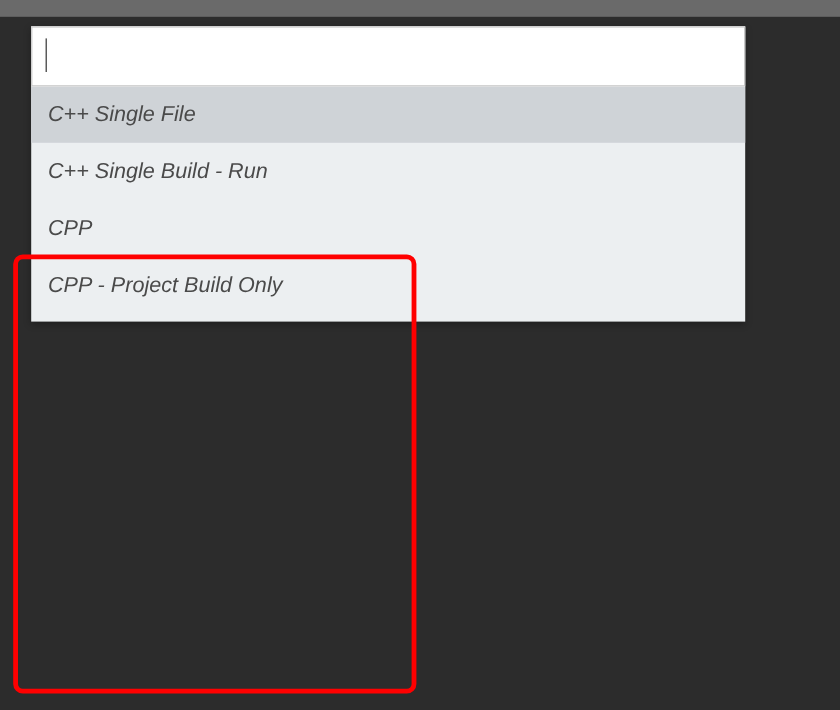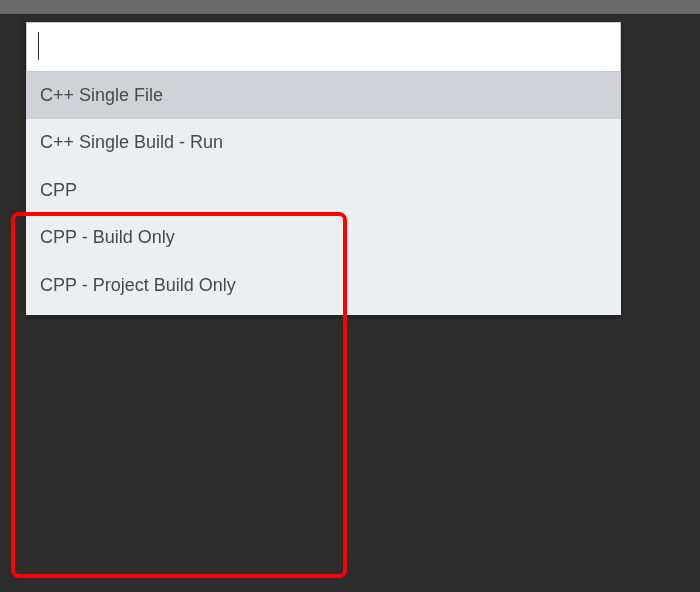--- a/index.html
+++ b/index.html
@@ -1,18 +1,19 @@
 <!DOCTYPE html>
 <html><head>
   <meta charset="utf-8">
   <style>
     * {
       margin: 0;
       padding: 0;
       box-sizing: border-box;
+      font-style: italic;
     }
     body {
       width: 700px;
       height: 592px;
       background: #2c2c2c;
       font-family: "Segoe UI", -apple-system, sans-serif;
       position: relative;
       overflow: hidden;
     }
     .top-bar {
@@ -79,20 +80,19 @@
 <body>
 
 <div class="top-bar"></div>
 
 <div class="dropdown-panel">
   <input type="text" class="search-input" value="" style="">
   <div class="option-list">
     <div class="option-item selected">C++ Single File</div>
     <div class="option-item">C++ Single Build - Run</div>
     <div class="option-item">CPP</div>
-    <div class="option-item">CPP - Build Only</div>
     <div class="option-item">CPP - Project Build Only</div>
   </div>
 </div>
 
 <div class="cursor-indicator"></div>
 
 <div class="highlight-box"></div>
 
 </body></html>

